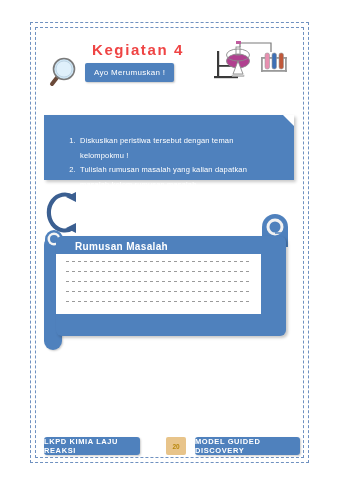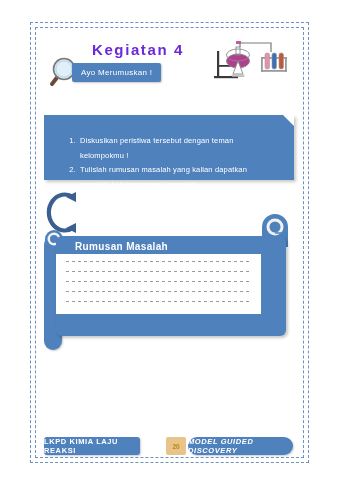--- a/index.html
+++ b/index.html
@@ -36,31 +36,31 @@
     position:absolute;
     left:44px;top:36px;
     width:250px;height:62px;
   }
   .kegiatan-title{
     position:absolute;
     left:48px;top:5px;
     font-size:15px;
     font-weight:bold;
     letter-spacing:1.6px;
-    color:#6d28d9;
+    color:#ef4444;
     white-space:nowrap;
   }
   .magnifier{
     position:absolute;
     left:3px;top:19px;
     width:34px;height:34px;
   }
   .btn-ayo{
     position:absolute;
-    left:28px;top:27px;
+    left:41px;top:27px;
     background:#4f81bd;
     color:#ffffff;
     font-size:8px;
     letter-spacing:.3px;
     padding:5px 9px 5px 9px;
     border-radius:2px;
     white-space:nowrap;
     box-shadow:1px 1px 2px rgba(0,0,0,.22);
   }
   .lab-icon{
@@ -177,21 +177,21 @@
     background:#4f81bd;
     border-radius:3px;
     color:#ffffff;
     font-size:7.5px;
     letter-spacing:.6px;
     font-weight:bold;
     display:flex;align-items:center;justify-content:center;
     box-shadow:1px 1px 2px rgba(0,0,0,.2);
   }
   .pill-left{left:0;width:96px;}
-  .pill-right{left:144px;width:105px;font-style:italic;border-radius:9px;}
+  .pill-right{left:151px;width:105px;}
   .pagenum{
     position:absolute;
     left:122px;top:0;
     width:20px;height:18px;
     background:#e8c48a;
     border-radius:2px;
     color:#b8860b;
     font-size:6.5px;
     font-weight:bold;
     display:flex;align-items:center;justify-content:center;

